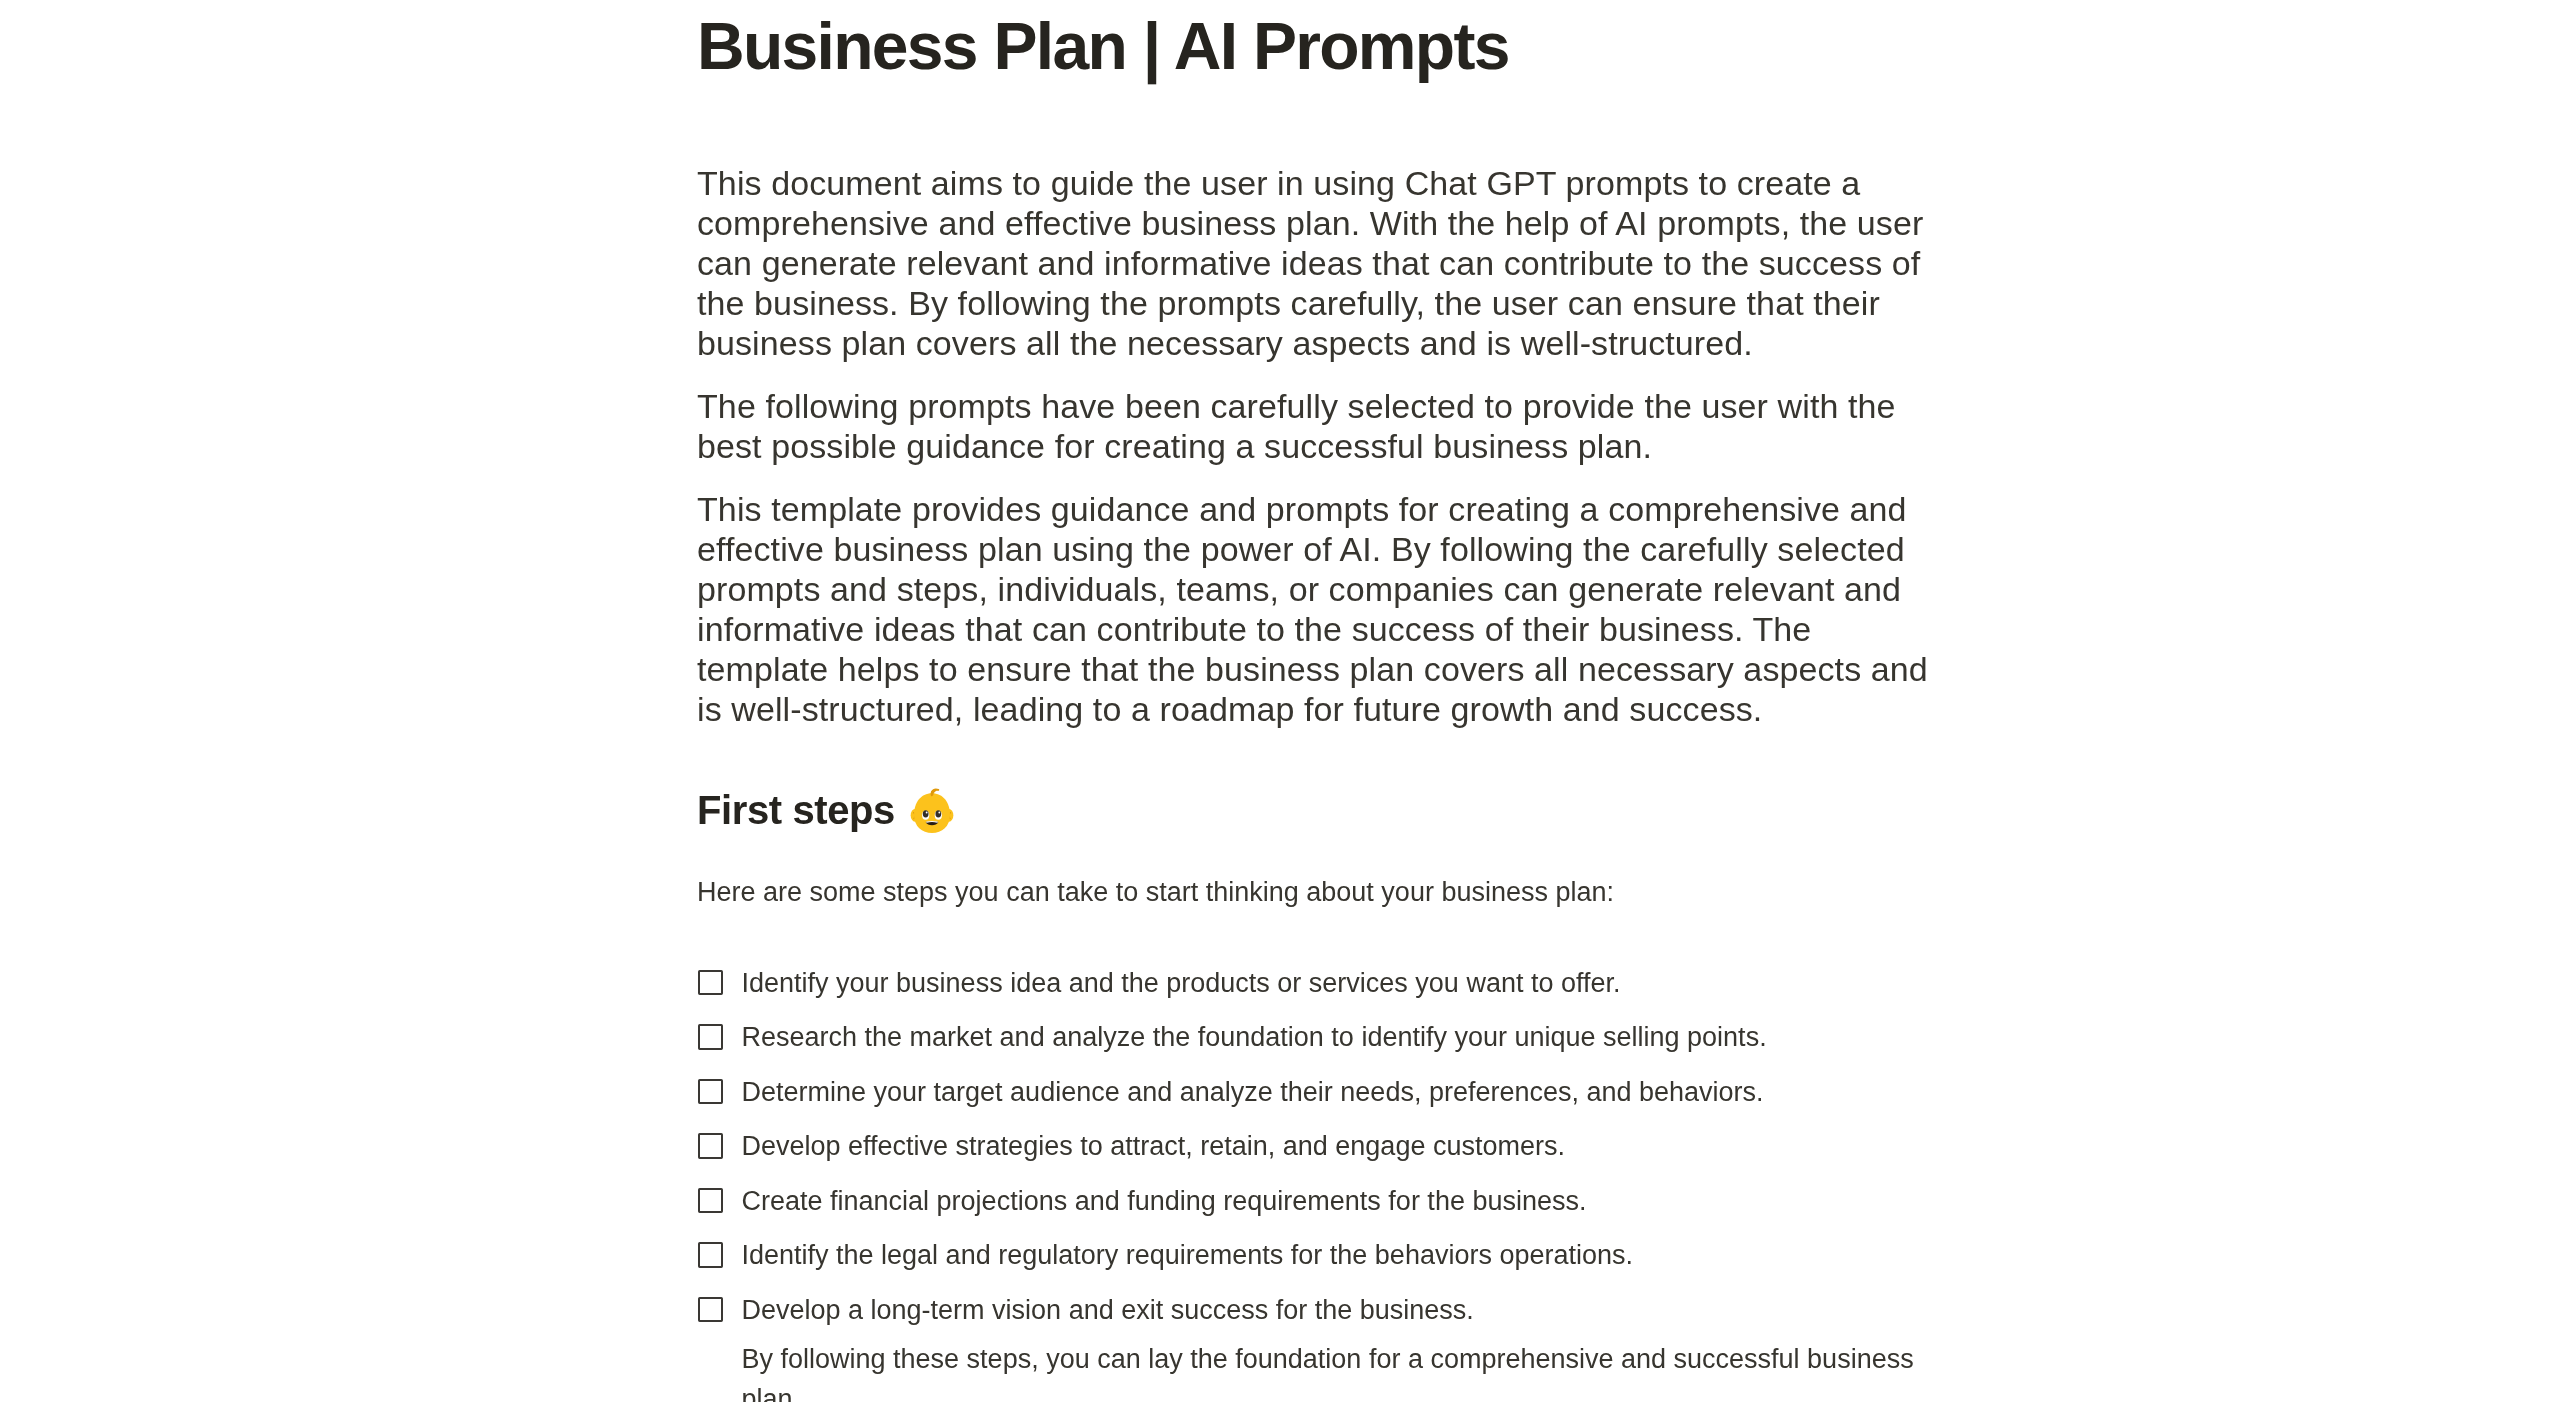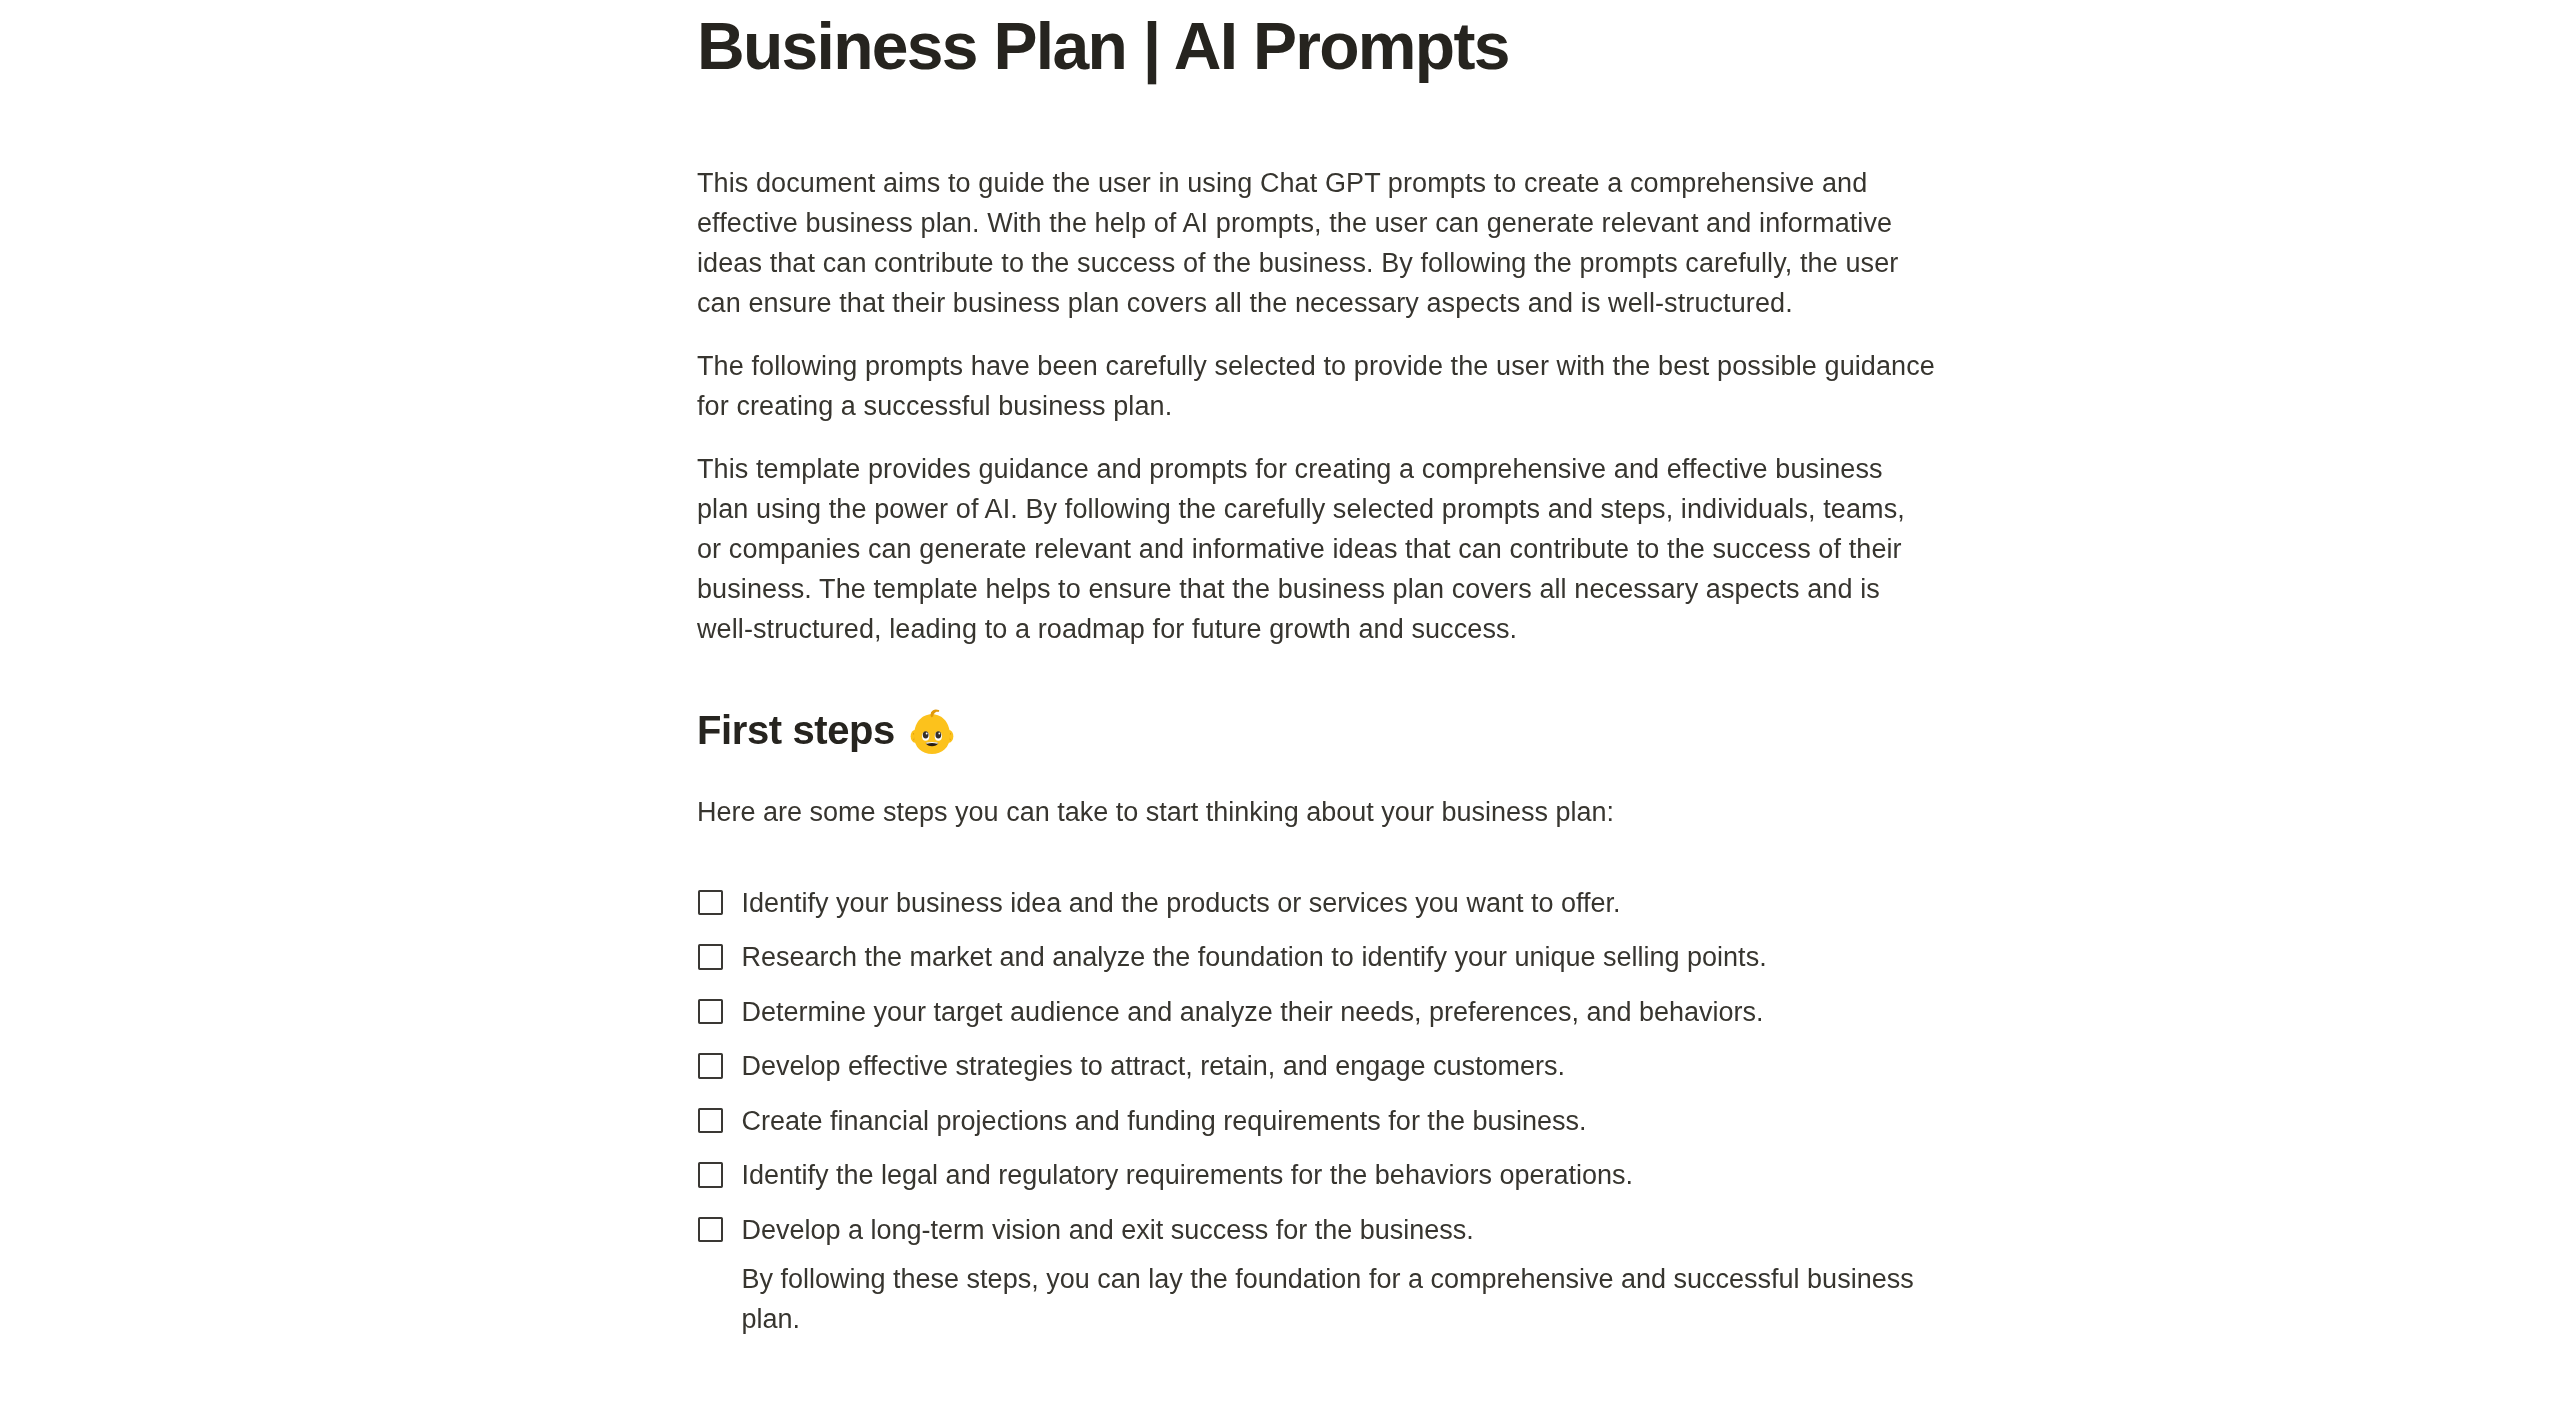--- a/index.html
+++ b/index.html
@@ -25,33 +25,33 @@
     line-height: 1.2;
     font-weight: 700;
     letter-spacing: -1.7px;
     color: #26241f;
   }
   .intro {
     margin-top: 77px;
   }
   .intro p {
     margin: 0 0 23px 0;
-    font-size: 27px;
+    font-size: 34px;
     line-height: 40px;
     letter-spacing: 0.1px;
   }
   h2.section-heading {
     margin: 56px 0 0 0;
     font-size: 40px;
     line-height: 1.25;
     font-weight: 700;
     letter-spacing: -0.4px;
     color: #26241f;
     display: flex;
-    align-items: flex-end;
+    align-items: center;
     gap: 12.8px;
   }
   .emoji {
     width: 48px;
     height: 48px;
     flex: none;
     display: inline-block;
     position: relative;
     top: 1.7px;
   }

